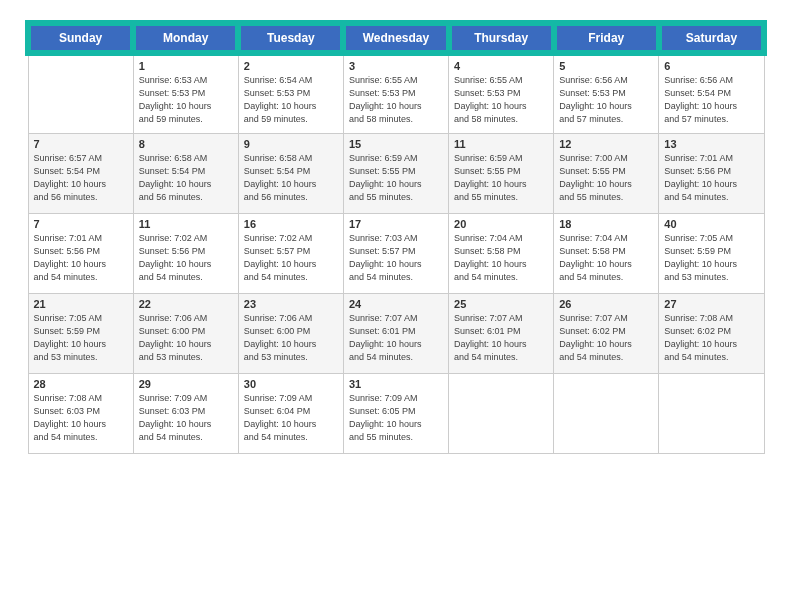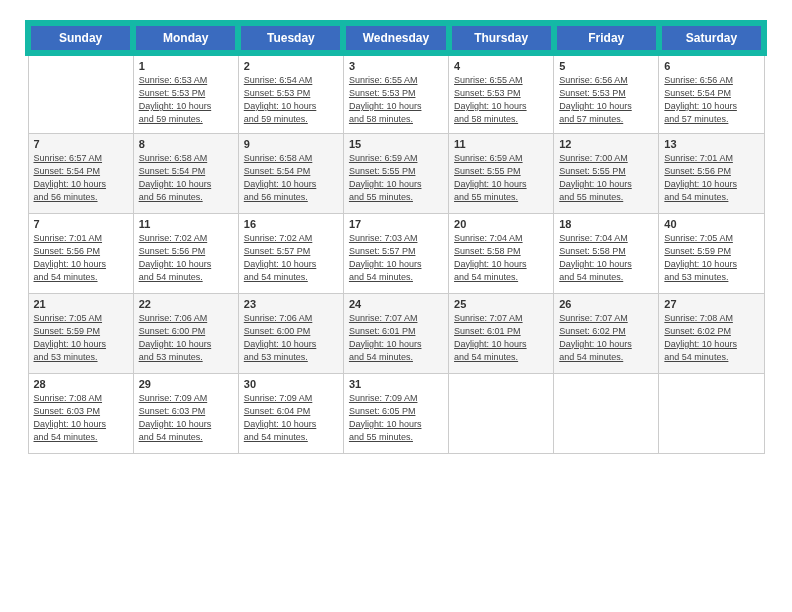--- a/index.html
+++ b/index.html
@@ -71,21 +71,20 @@
       font-size: 11px;
       font-weight: bold;
       color: #333;
       display: block;
       margin-bottom: 2px;
     }
     .day-info {
       font-size: 9px;
       color: #444;
       line-height: 1.45;
-      text-decoration: underline;
     }
     .empty-cell {
       background: #fff !important;
     }
   </style>
 </head>
 <body>
 
 <div class="page">
 

